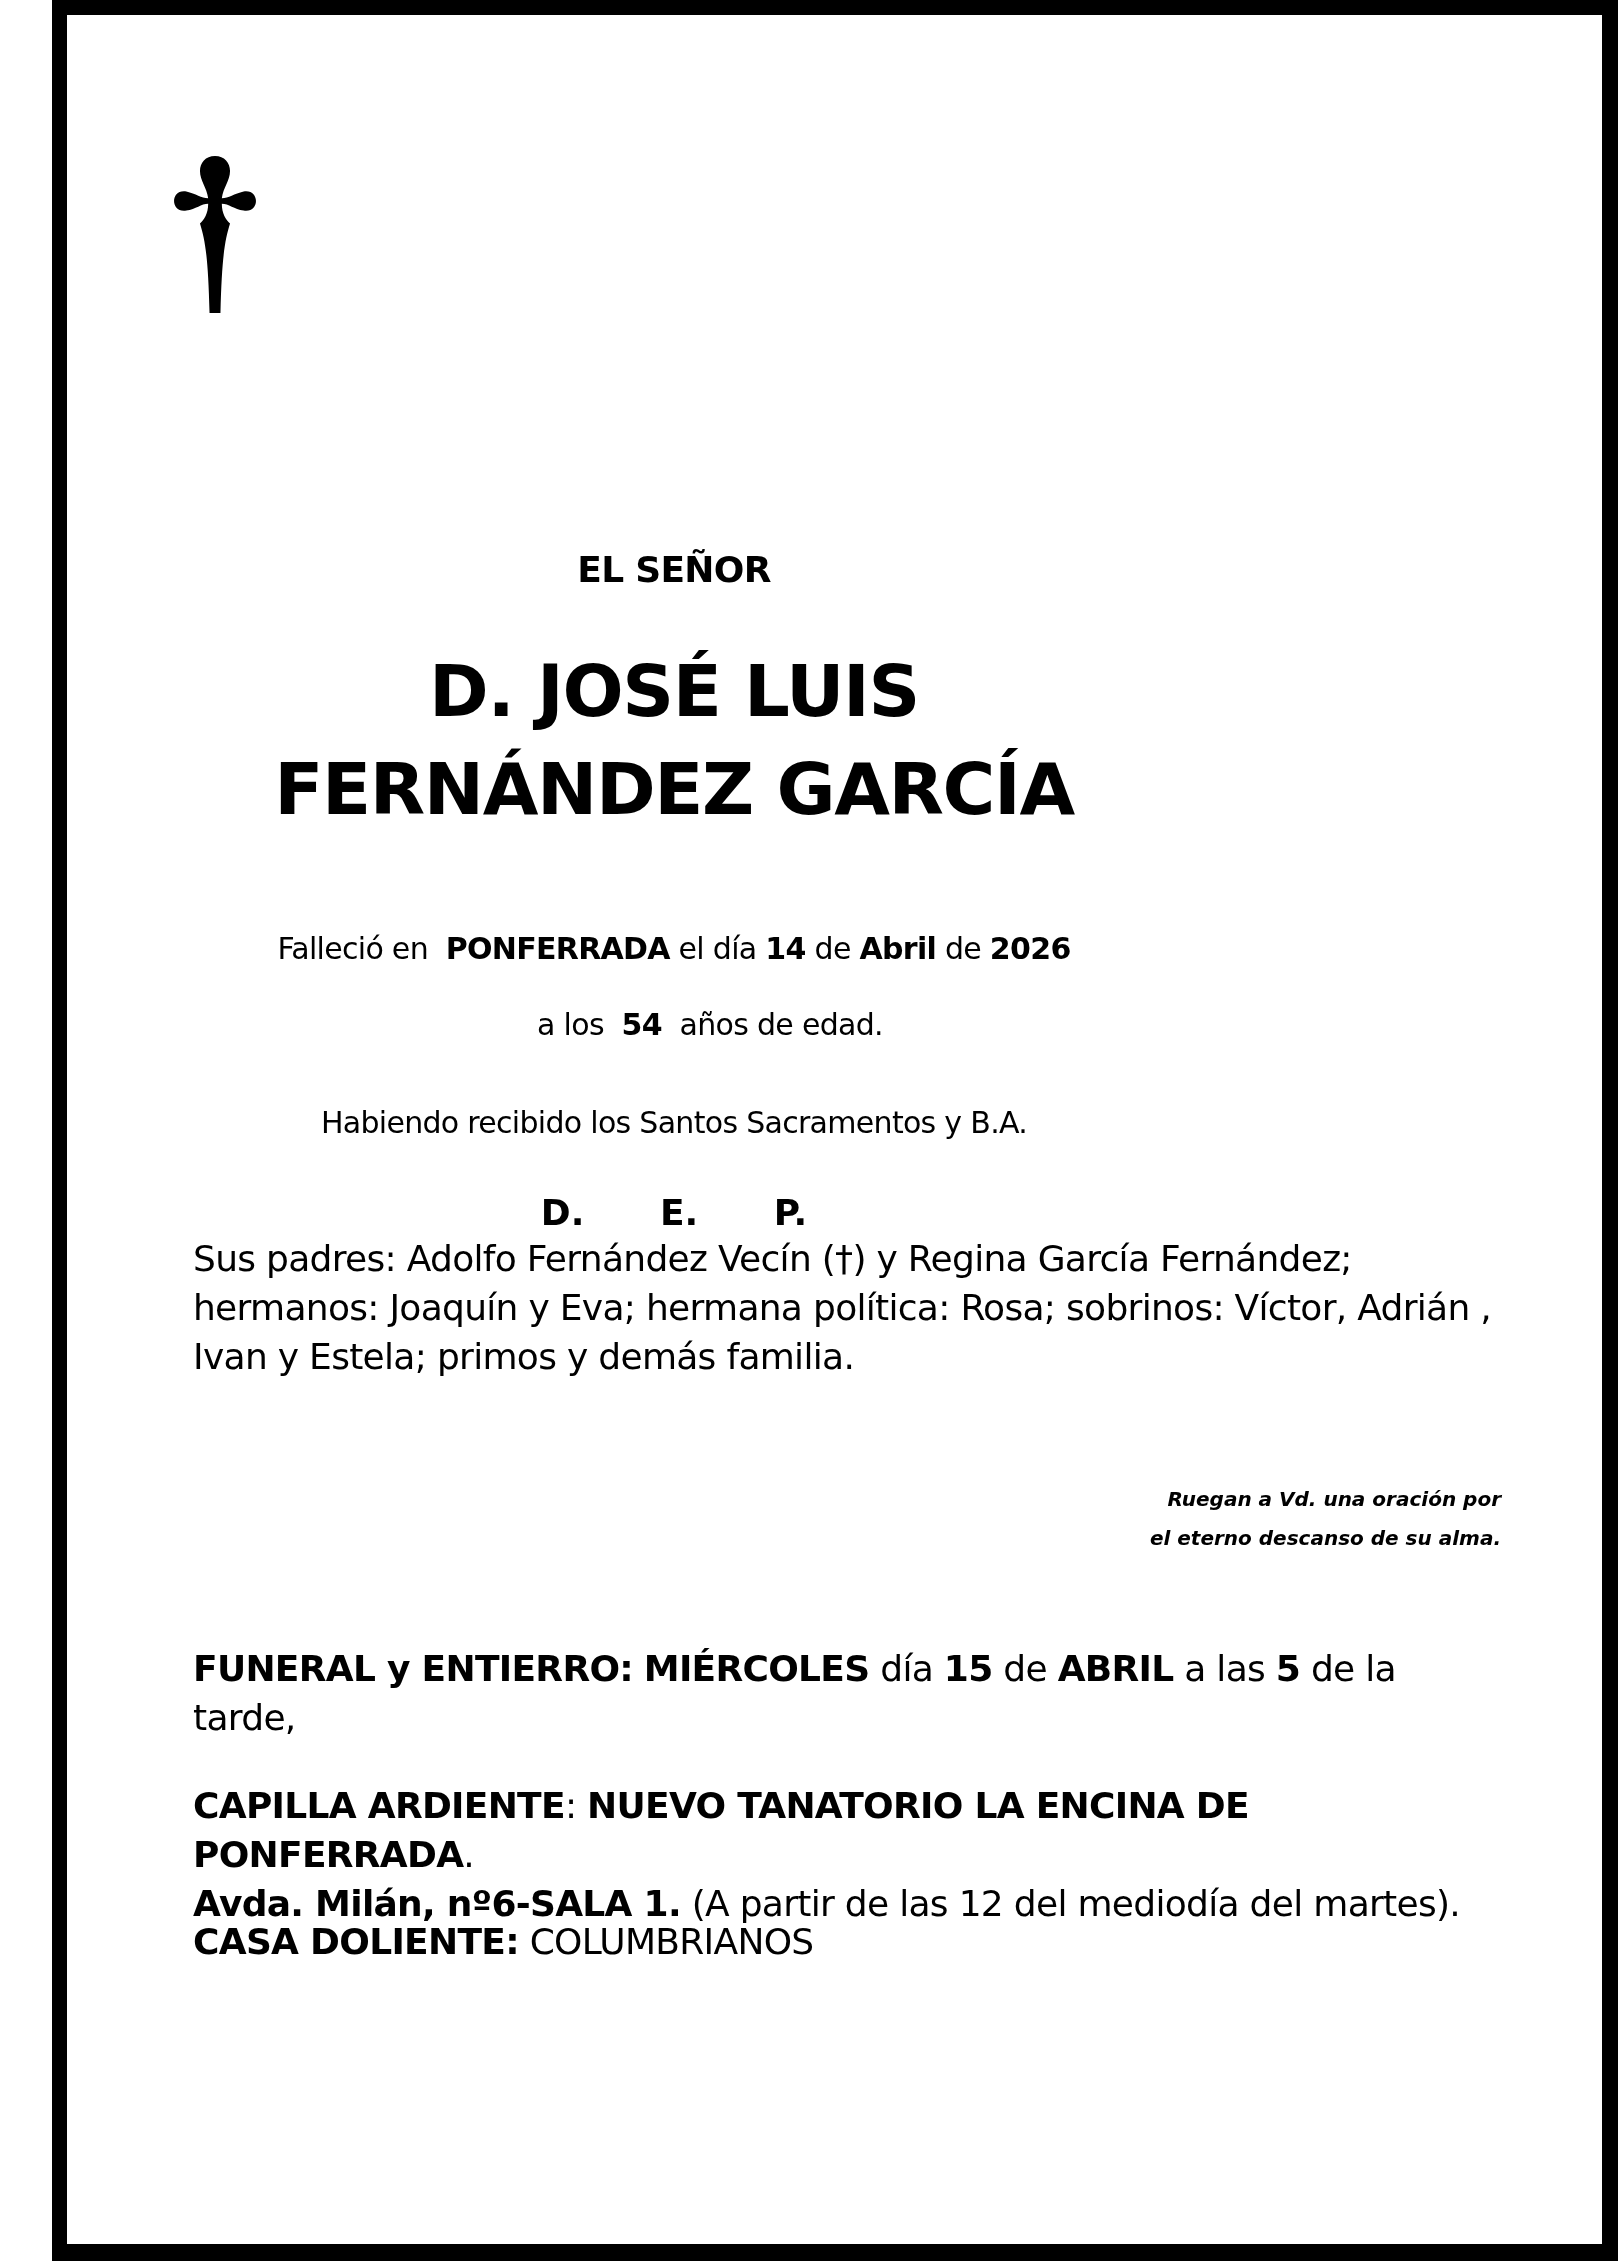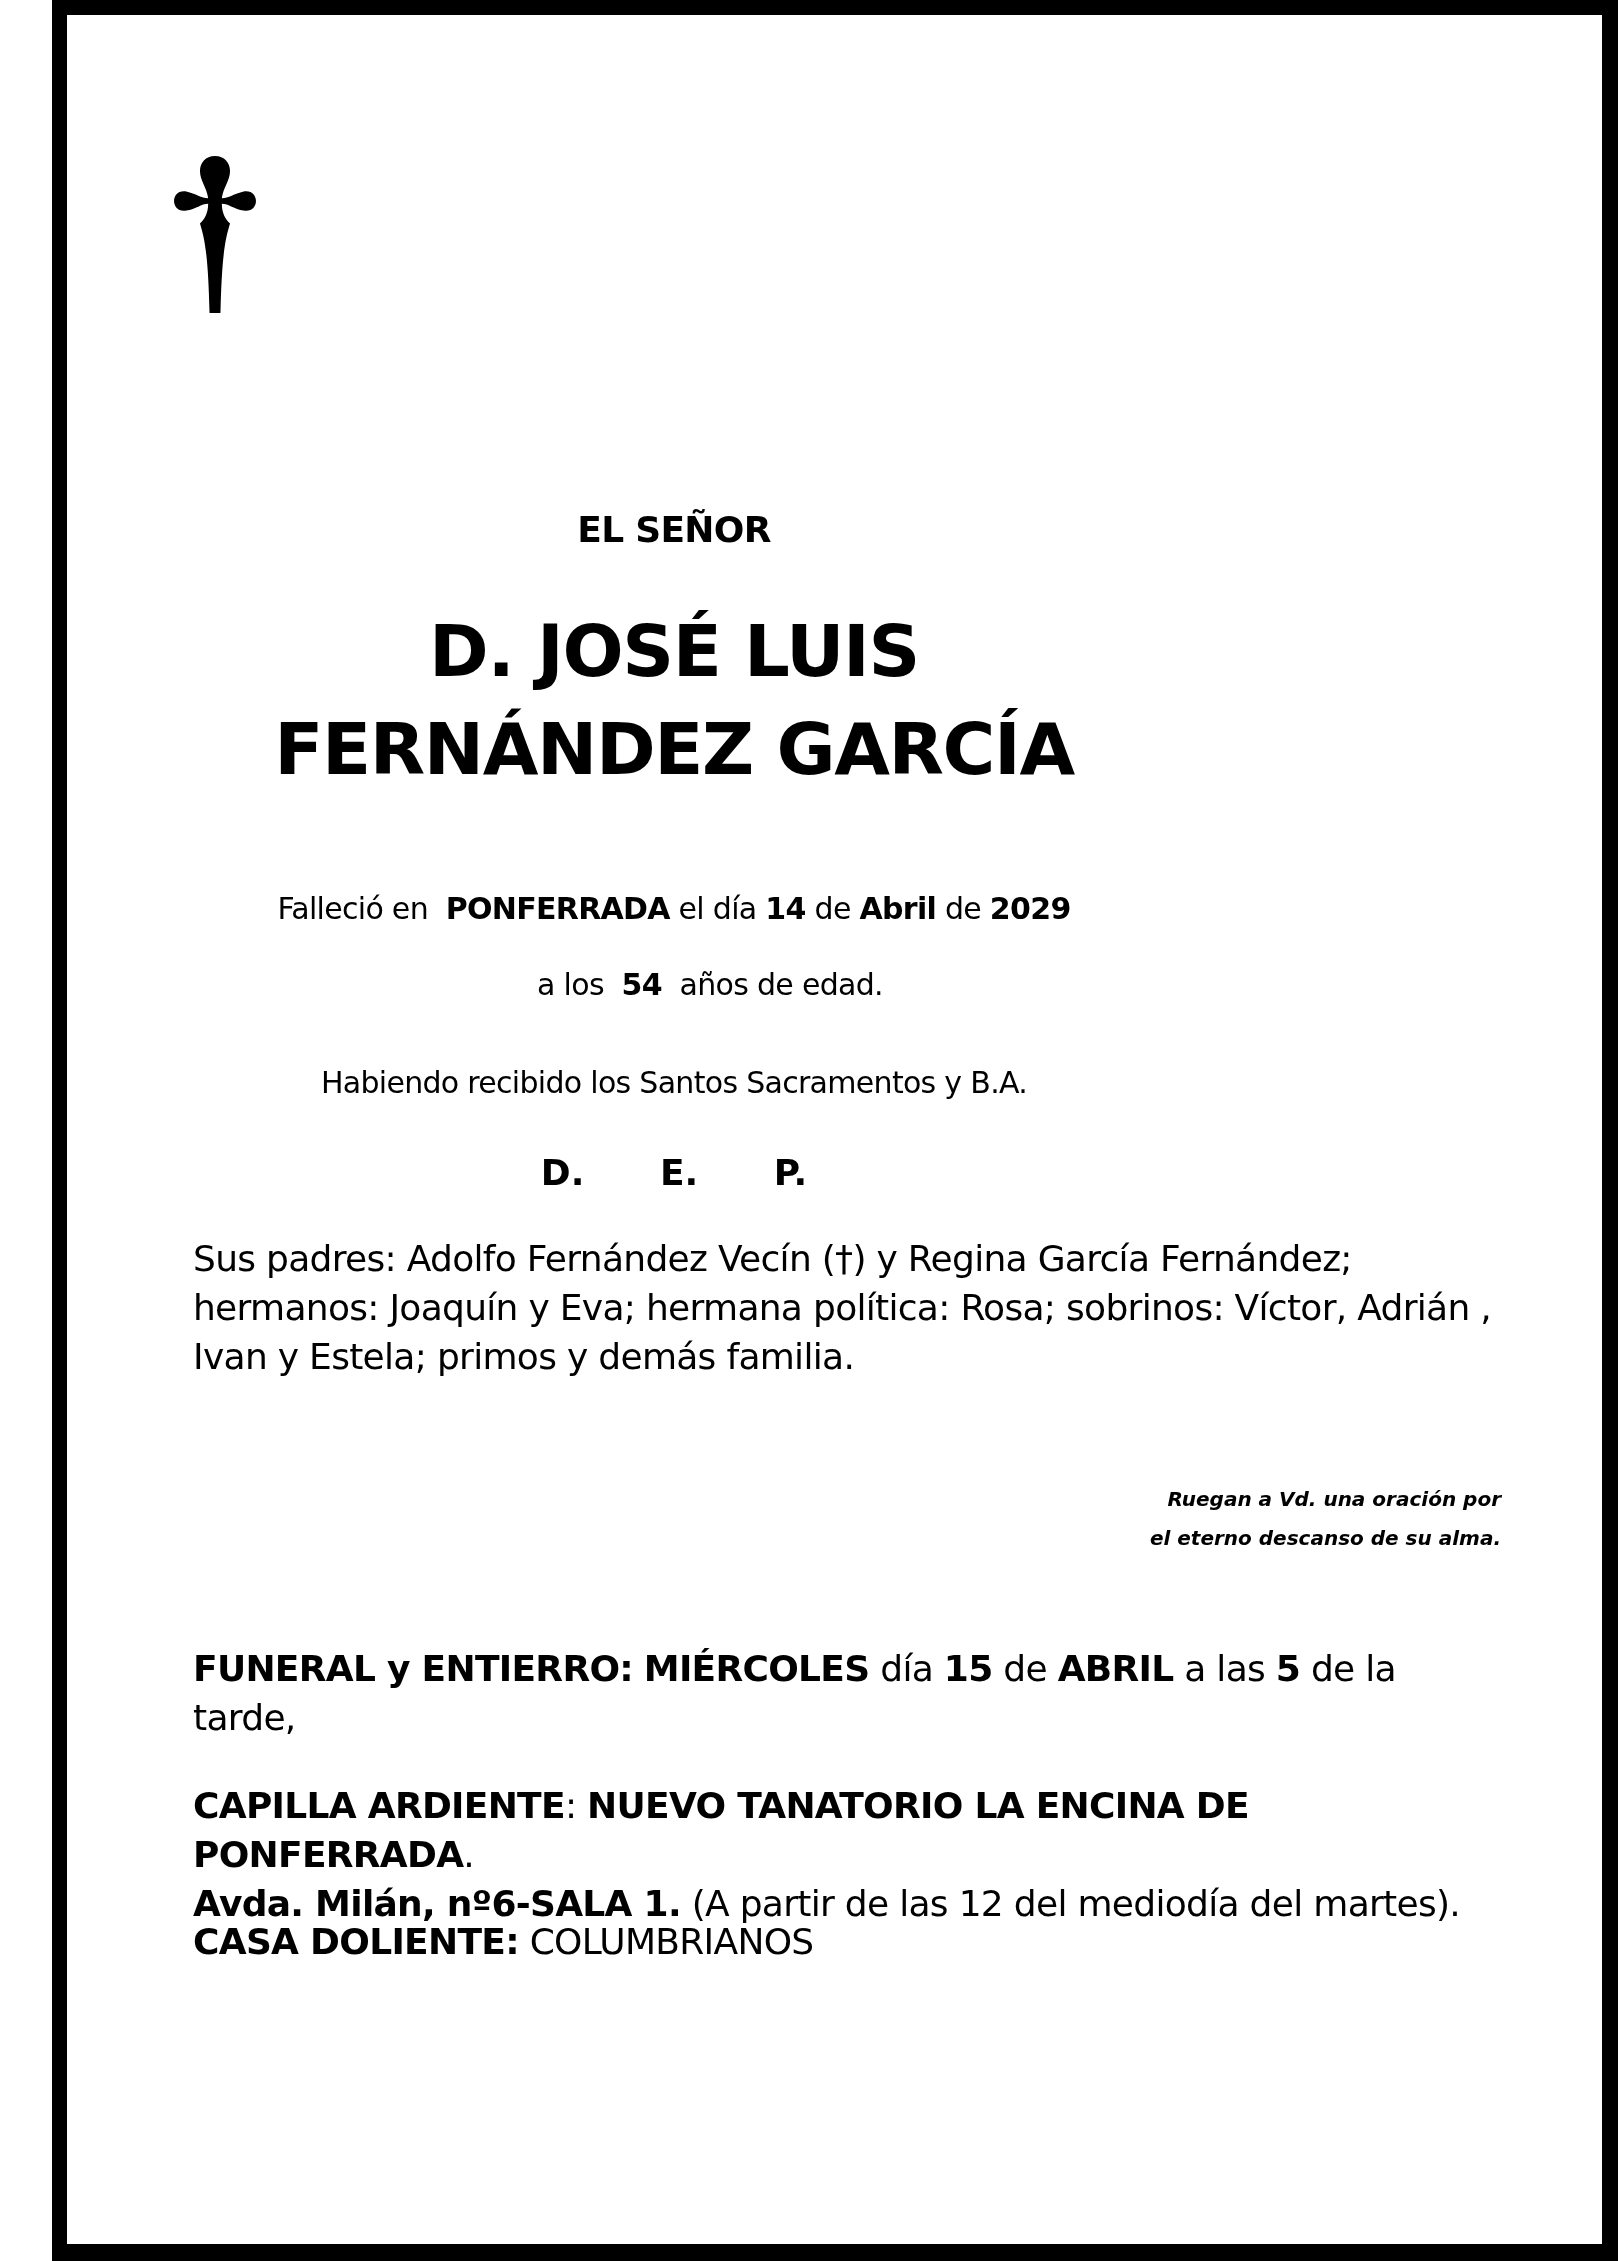--- a/index.html
+++ b/index.html
@@ -1,21 +1,21 @@
 <!DOCTYPE html>
 <html style="font-size:11px"><head>
 <meta charset="utf-8">
 <style>
   html, body { margin: 0; padding: 0; background: #ffffff; }
   body { width: 1619px; height: 2261px; position: relative; overflow: hidden;
          font-family: "DejaVu Sans", "Liberation Sans", sans-serif; color: #000; }
   .frame { position: absolute; left: 52px; top: 0; width: 1567px; height: 2261px;
            box-sizing: border-box; border: 15px solid #000; border-right-width: 17px; border-bottom-width: 17px; background: #fff; }
   .cross { position: absolute; left: 174px; top: 156px; width: 82px; height: 157px; }
-  .center { position: absolute; left: 52px; width: 1244px; text-align: center; }
+  .center { position: absolute; left: 52px; width: 1244px; text-align: center; margin-top: 40px; }
   .title-small { top: 509px; font-size: 36px; font-weight: bold; letter-spacing: -0.7px; }
   .name { top: 602px; font-size: 72px; font-weight: bold; line-height: 98px; letter-spacing: -1.4px; }
   .line { font-size: 30px; letter-spacing: -0.7px; }
   .l1 { top: 891px; }
   .l2 { top: 967px; padding-left: 36px; }
   .l3 { top: 1065px; }
   .dep { top: 1152px; font-size: 36px; font-weight: bold; word-spacing: 27px; }
   .dep span { margin: 0 18px; }
   .para { position: absolute; left: 193px; width: 1312px; font-size: 36px; line-height: 49px; letter-spacing: -0.7px; }
   .family { top: 1234px; }
@@ -48,21 +48,21 @@
 </div>
 
 <div class="center line l1">
   <span>Falleció en</span>&nbsp;
   <b>PONFERRADA</b>
   <span>el día</span>
   <b>14</b>
   <span>de</span>
   <b>Abril</b>
   <span>de</span>
-  <b>2029</b>
+  <b>2026</b>
 </div>
 
 <div class="center line l2">
   <span>a los</span>&nbsp;
   <b>54</b>&nbsp;
   <span>años de edad.</span>
 </div>
 
 <div class="center line l3">Habiendo recibido los Santos Sacramentos y B.A.</div>
 

